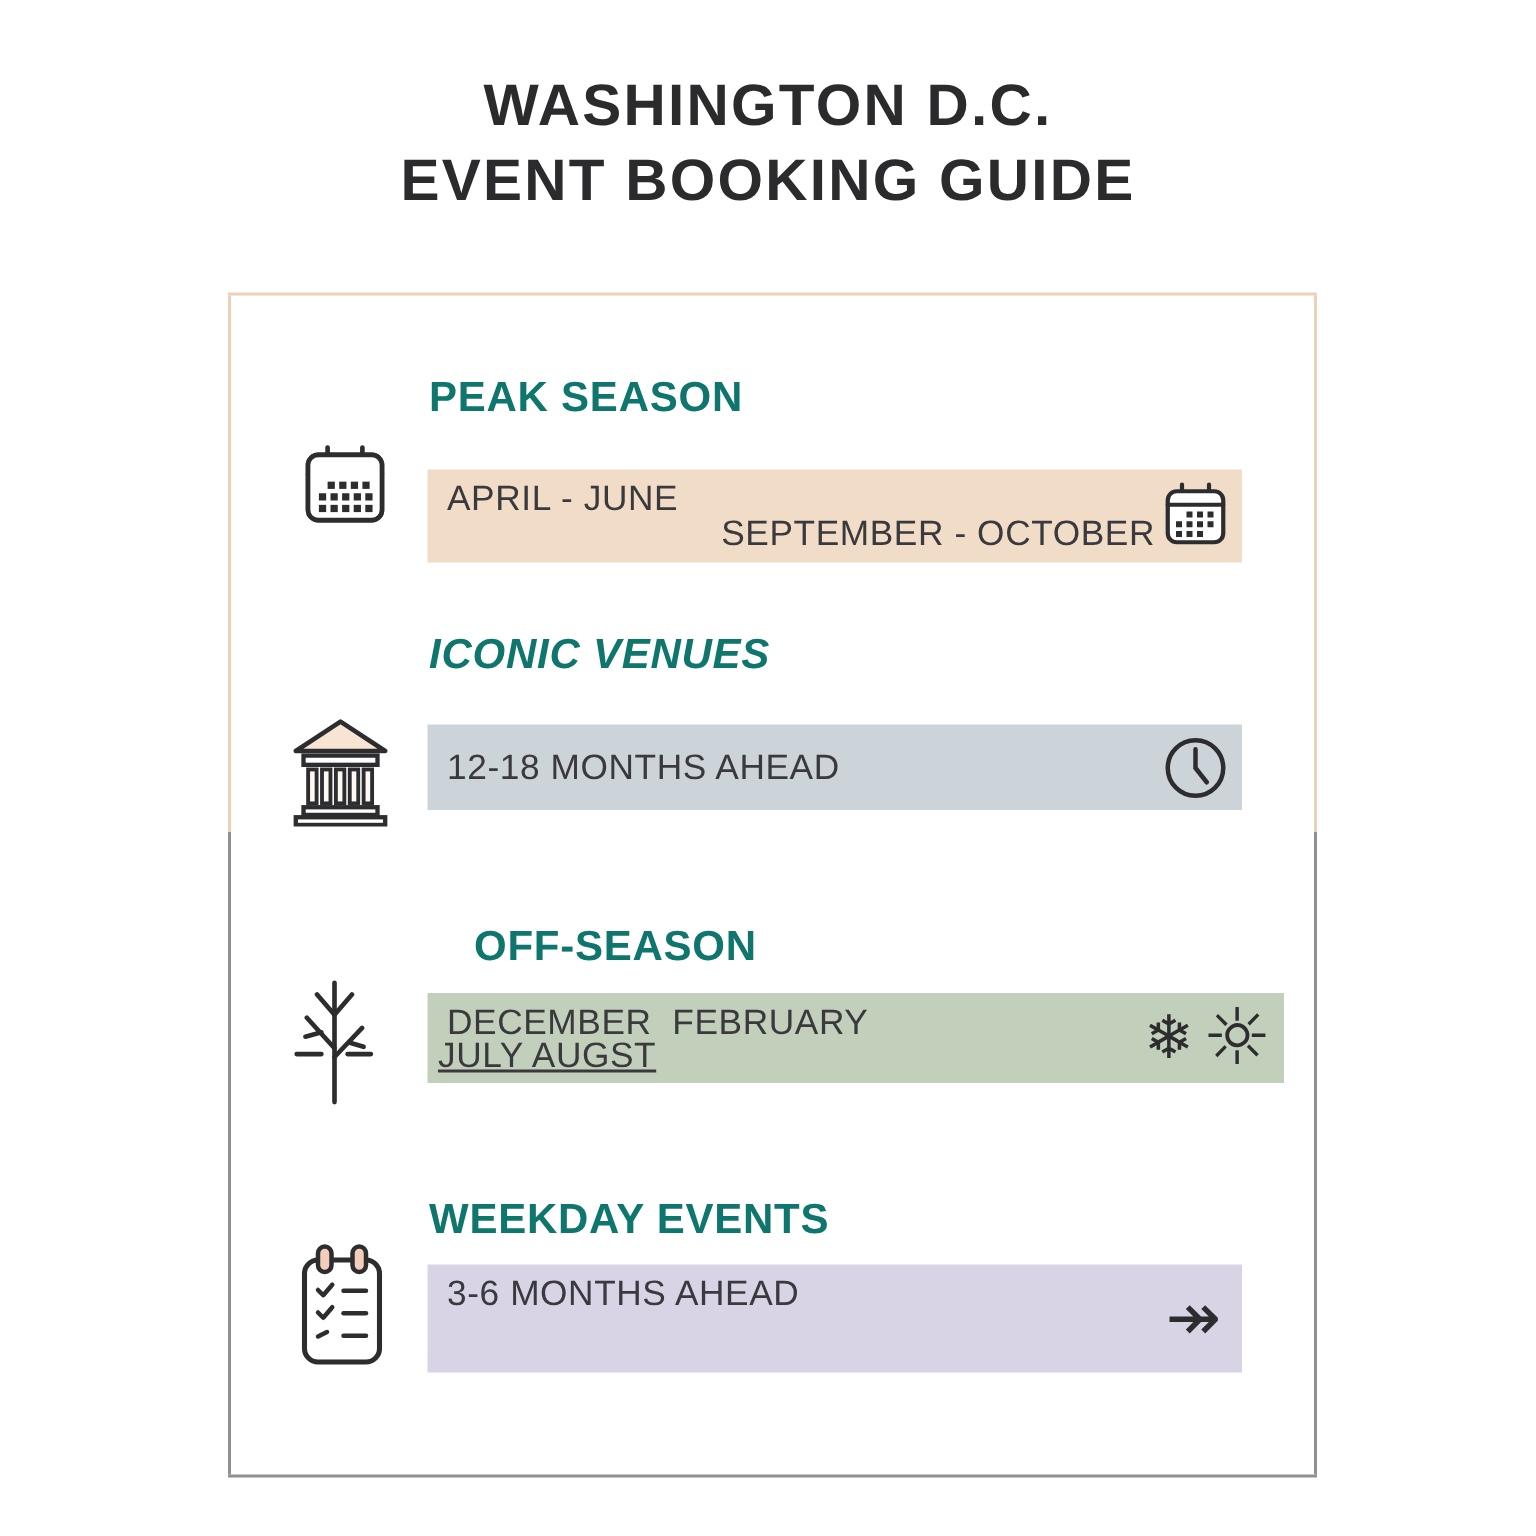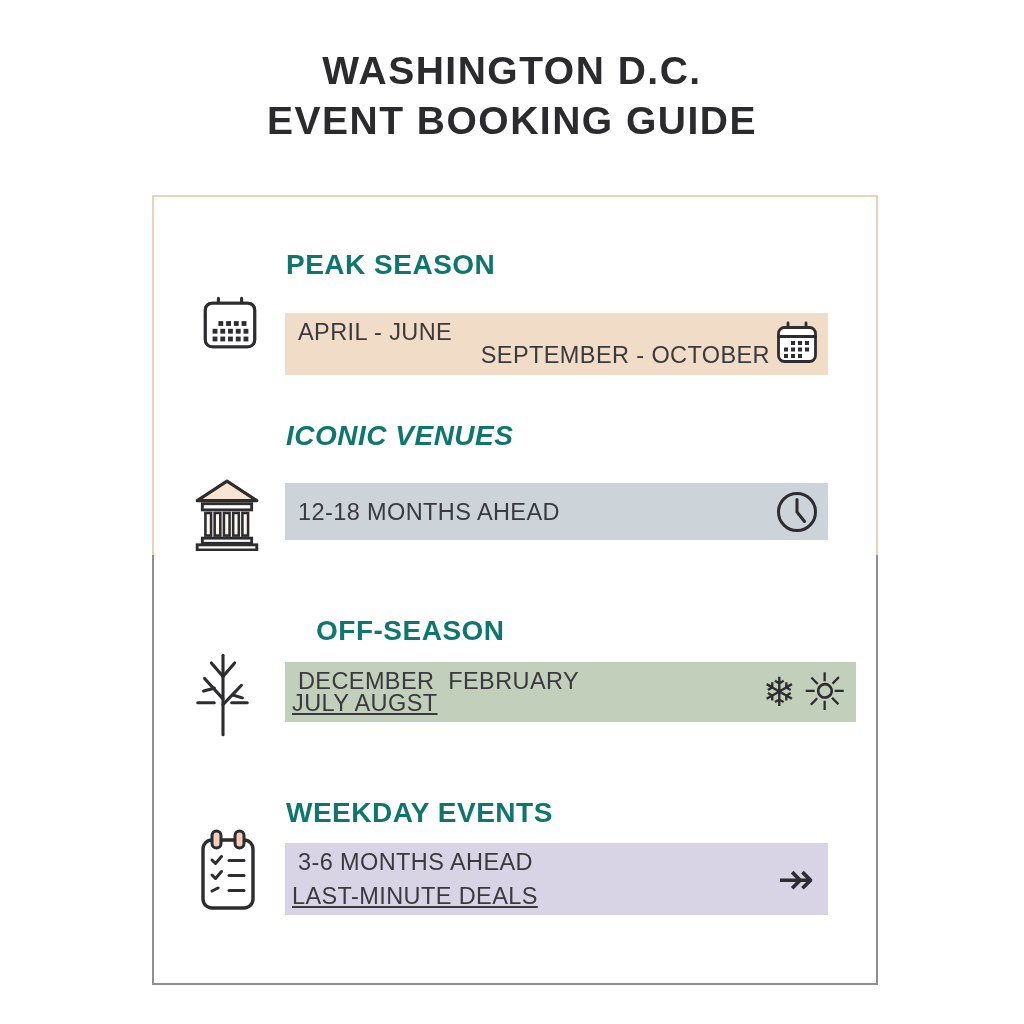--- a/index.html
+++ b/index.html
@@ -183,15 +183,14 @@
       <path d="M13,48 l3.5,3.5 l6,-7"></path>
       <path d="M30,48.5 H45"></path>
       <path d="M13,64 l6,-3"></path>
       <path d="M30,63.5 H45"></path>
     </g>
   </svg>
 </span>
 
 <div class="bar bar4" style="background-color: rgb(216, 212, 230);">
   <span class="bar-line tl">3-6 MONTHS AHEAD</span>
-  <span class="bar-line bl">LAST-MINUTE DEALS</span>
   <span class="bar-right glyph glyph-arrow" style="right:14px;">↠</span>
 </div>
 
 </body></html>

